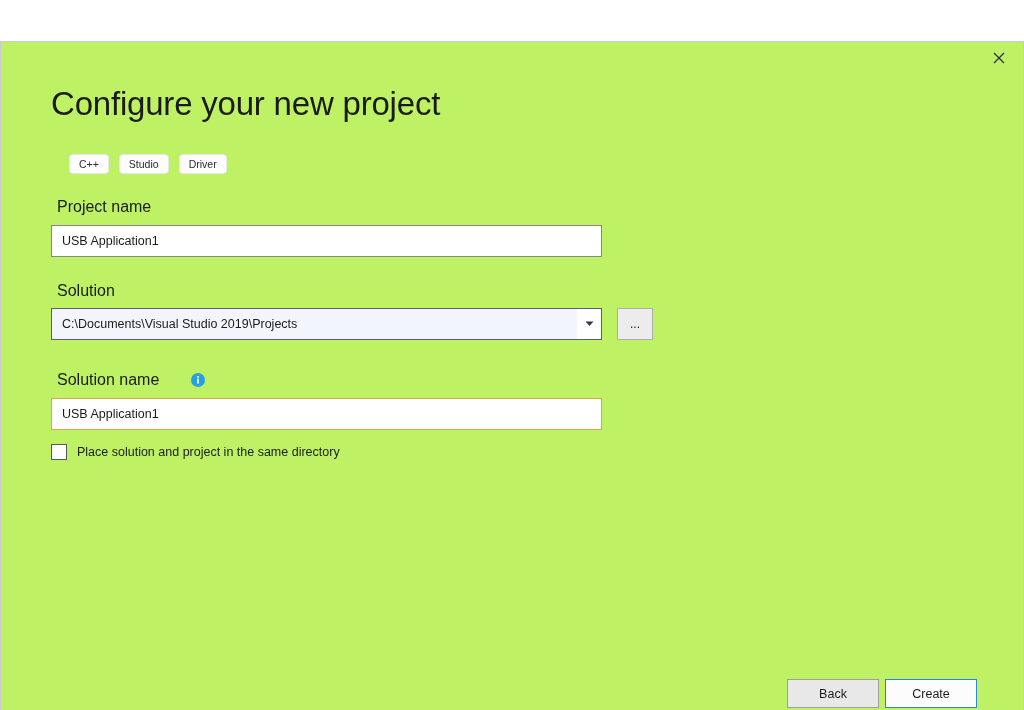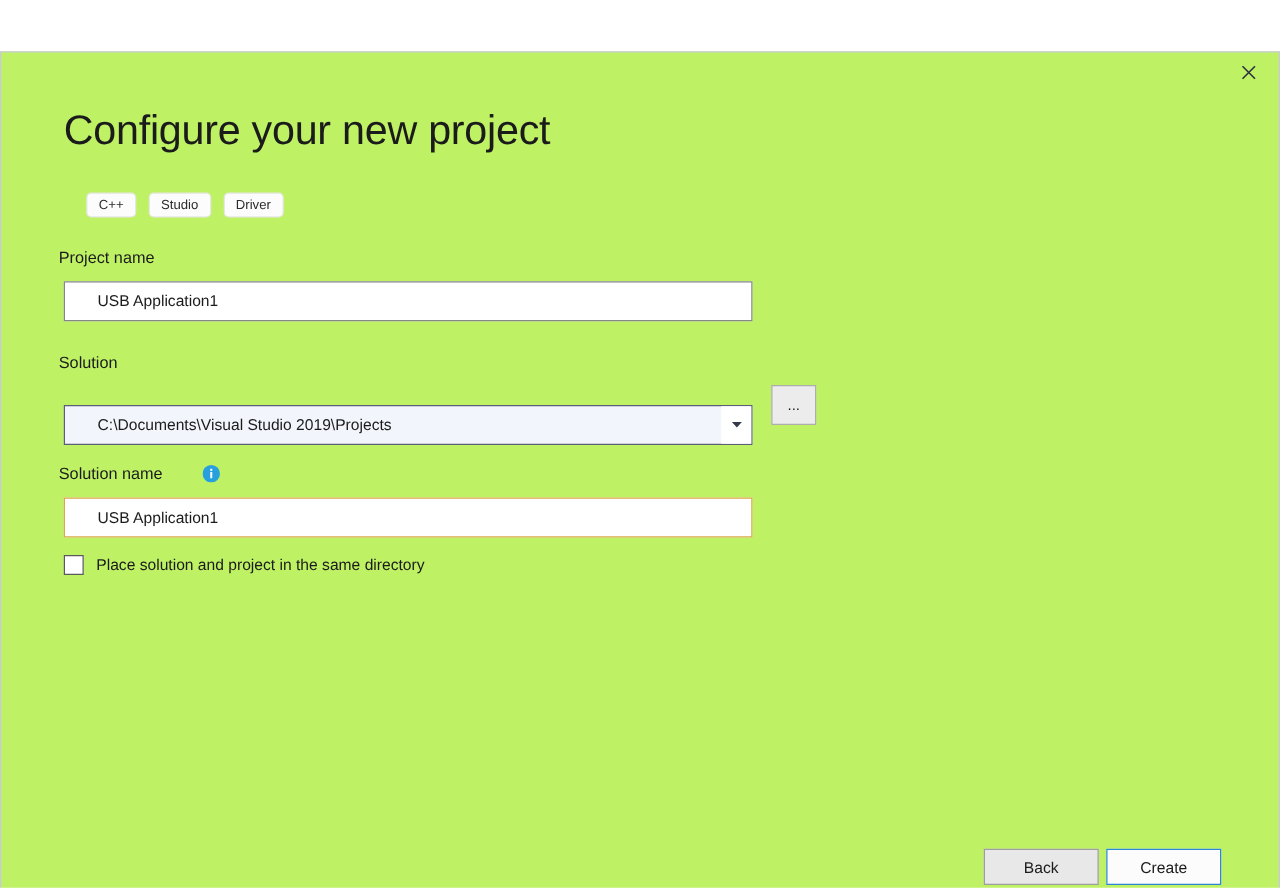--- a/index.html
+++ b/index.html
@@ -83,22 +83,22 @@
     color: #2b2b2b;
     background: #fcfcfc;
     border: 1px solid #e6e6e6;
     border-radius: 4px;
     box-sizing: border-box;
   }
 
   
   .field-label {
     position: absolute;
-    left: 46px;
-    font-size: 13px;
+    left: 56px;
+    font-size: 16px;
     color: #1b1b1b;
     display: flex;
     align-items: center;
     justify-content: center;
   }
   .label-project { top: 156px; }
   .label-location { top: 240px; }
   .label-solution { top: 329px; gap: 24px; }
 
   .info-icon {
@@ -112,45 +112,44 @@
     position: absolute;
     left: 50px;
     width: 551px;
     height: 32px;
     box-sizing: border-box;
     background: #ffffff;
     border: 1px solid #868686;
     font-family: "Liberation Sans", sans-serif;
     font-size: 12.5px;
     color: #1b1b1b;
-    padding: 0 26px;
+    padding: 0 10px;
     outline: none;
   }
   .input-project { top: 183px; }
 
   .input-solution {
     top: 356px;
     border: 1px solid #d8a945;
     background: #ffffff;
   }
 
   
   .combo {
     position: absolute;
     left: 50px;
-    top: 282px;
+    top: 266px;
     width: 551px;
     height: 32px;
     box-sizing: border-box;
     border: 1px solid #5a5f77;
     background: #f3f5fc;
     display: flex;
     align-items: center;
     cursor: pointer;
-    padding-left: 16px;
   }
   .combo-value {
     flex: 1;
     font-size: 12.5px;
     color: #1b1b1b;
     padding-left: 10px;
     white-space: nowrap;
     overflow: hidden;
   }
   .combo-arrow {

